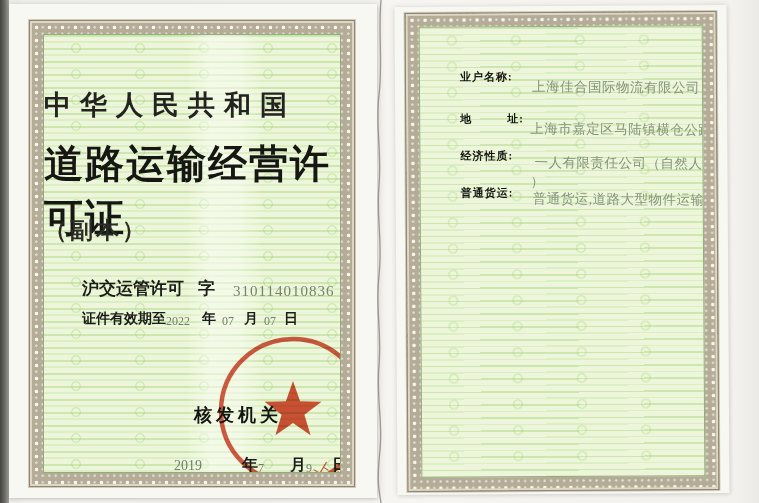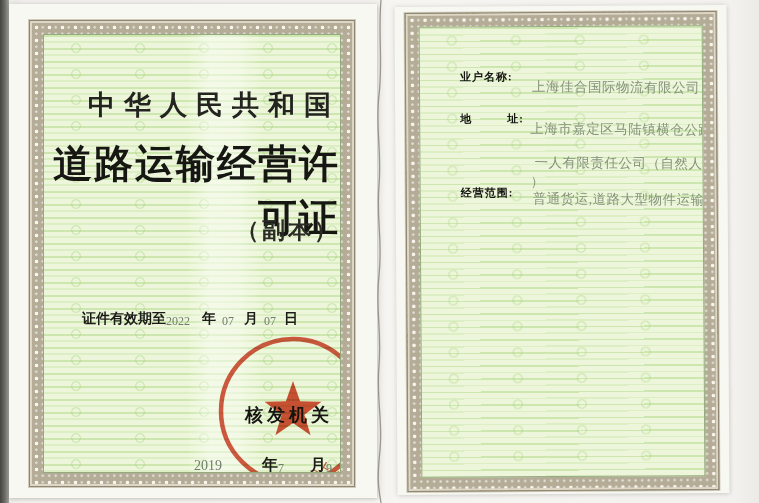--- a/index.html
+++ b/index.html
@@ -49,37 +49,37 @@
       radial-gradient(circle 7px at 50% 50%,rgba(255,255,255,0) 3.4px,rgba(148,202,104,.42) 4px,rgba(148,202,104,0) 5.6px),
       repeating-linear-gradient(180deg,
         rgba(146,203,98,.36) 0 1.6px, rgba(255,255,255,0) 1.6px 6.4px,
         rgba(146,203,98,.18) 6.4px 7.9px, rgba(255,255,255,0) 7.9px 13px);
     background-size:64px 26px,auto;
     overflow:hidden;
   }
   .sheen{position:absolute;inset:0;pointer-events:none;
     background:linear-gradient(90deg,rgba(255,255,255,0) 48%,rgba(250,253,244,.55) 56%,rgba(250,253,244,.45) 66%,rgba(255,255,255,0) 74%);}
   .abs{position:absolute;}
-  .ctr{left:0;right:0;text-align:right;}
+  .ctr{left:0;right:0;text-align:left;}
   .national-title{top:52px;font-size:27px;letter-spacing:9px;color:#23231f;font-weight:600;}
   .cert-title{top:102px;font-family:Liberation Serif, serif;font-weight:900;
     font-size:39px;letter-spacing:2px;color:#161613;}
   .copy-type{top:180px;font-size:23px;letter-spacing:3px;color:#2b2b26;font-weight:600;}
   .line-row{display:flex;align-items:baseline;white-space:nowrap;}
   .lbl{font-family:"Liberation Sans","DejaVu Sans",sans-serif;font-weight:700;color:#1b1b17;}
   .lic{top:242px;left:38px;font-size:17px;}
   .lic .num{font-size:15px;color:#75826e;letter-spacing:1px;transform:translateY(2px);}
   .valid{top:275px;left:38px;font-size:14px;text-align:right;}
   .faded{color:#6f7d6c;}
   .sm{font-size:12px;transform:translateY(2px);}
   .stamp-svg{left:163px;top:290px;opacity:.93;mix-blend-mode:multiply;}
-  .issuer{top:368px;left:150px;width:190px;text-align:center;
+  .issuer{top:368px;left:150px;width:190px;text-align:left;
     font-family:"Liberation Sans","DejaVu Sans",sans-serif;font-weight:700;
     font-size:18px;letter-spacing:4px;color:#15150f;z-index:5;}
-  .issue-date{top:420px;left:130px;font-size:16px;margin-left:20px;}
+  .issue-date{top:420px;left:130px;font-size:16px;}
   
   .field-lbl{position:absolute;font-family:Liberation Serif, serif;
     font-weight:700;font-size:11px;letter-spacing:1px;color:#151511;}
   .field-val{position:absolute;font-size:13.5px;letter-spacing:.5px;color:#85937c;
     transform:rotate(.8deg);white-space:nowrap;}
 </style>
 </head>
 <body>
 
 <div class="scan-edge"></div>
@@ -88,20 +88,29 @@
   <div class="frame frame-left">
     <div class="guilloche">
       <div class="sheen"></div>
 
       <div class="abs ctr national-title">中华人民共和国</div>
 
       <div class="abs ctr cert-title">道路运输经营许可证</div>
 
       <div class="abs ctr copy-type">（副本）</div>
 
+      <div class="abs lic line-row">
+        <span class="lbl">沪交运管许可</span>
+        <span style="width:14px"></span>
+        <span class="lbl">字</span>
+        <span style="width:18px"></span>
+        <span class="num">310114010836</span>
+        <span style="width:30px"></span>
+
+      </div>
 
       <div class="abs valid line-row">
         <span class="lbl">证件有效期至</span>
         <span class="faded sm">2022</span>
         <span style="width:12px"></span>
         <span class="lbl">年</span>
         <span style="width:6px"></span>
         <span class="faded sm">07</span>
         <span style="width:10px"></span>
         <span class="lbl">月</span>
@@ -148,21 +157,22 @@
   <div class="frame frame-right">
     <div class="guilloche">
 
       <div class="field-lbl" style="left:40px;top:42px">业户名称:</div>
       <div class="field-val" style="left:112px;top:52px">上海佳合国际物流有限公司</div>
 
       <div class="field-lbl" style="left:40px;top:84px">地</div>
       <div class="field-lbl" style="left:87px;top:84px">址:</div>
       <div class="field-val" style="left:110px;top:94px">上海市嘉定区马陆镇横仓公路</div>
 
+      <div class="field-lbl" style="left:40px;top:121px">经济性质:</div>
       <div class="field-val" style="left:114px;top:128px">一人有限责任公司（自然人独资</div>
       <div class="field-val" style="left:110px;top:146px">）</div>
 
-      <div class="field-lbl" style="left:40px;top:158px">经营范围:</div>
+      <div class="field-lbl" style="left:40px;top:158px">普通货运:</div>
       <div class="field-val" style="left:112px;top:164px">普通货运,道路大型物件运输</div>
 
     </div>
   </div>
 </div>
 
 </body></html>

